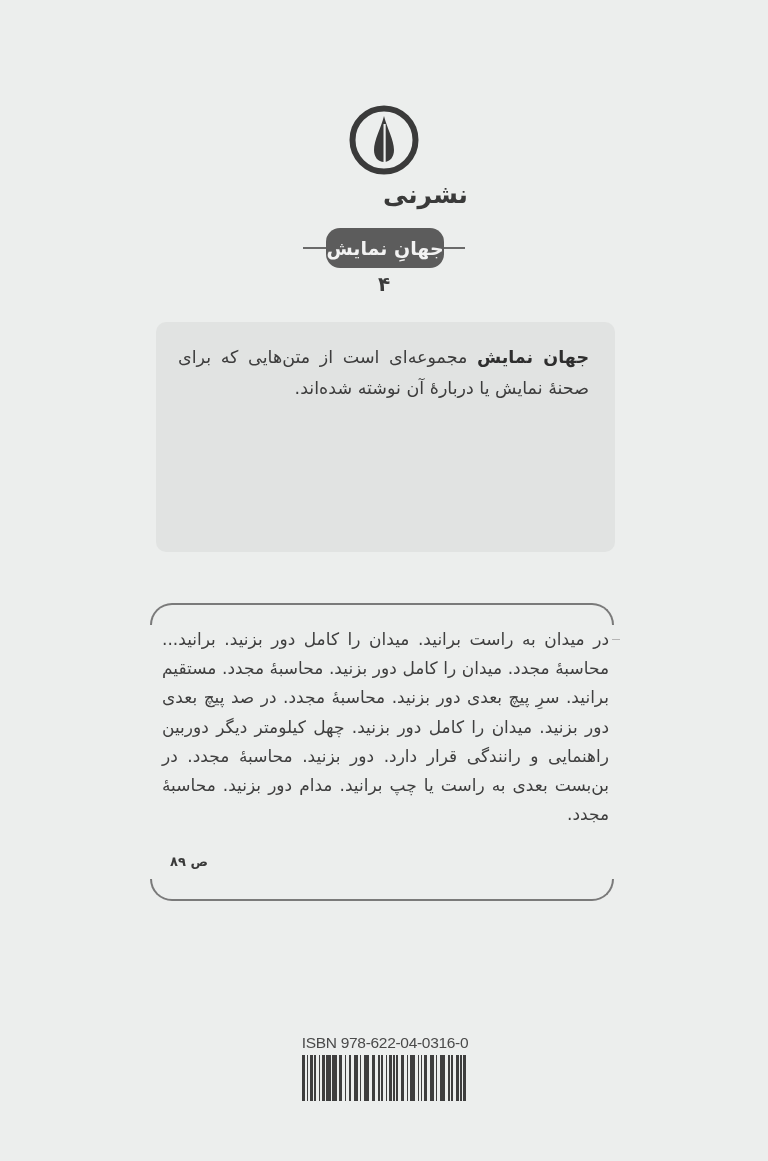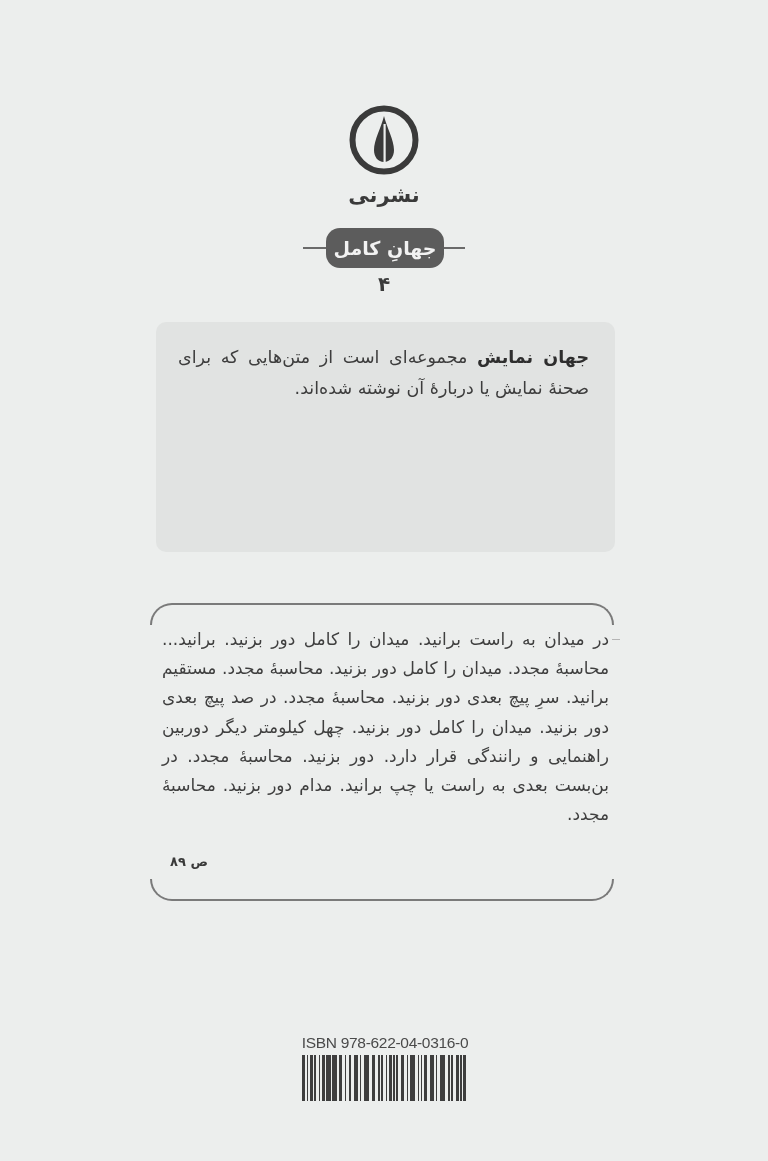--- a/index.html
+++ b/index.html
@@ -22,25 +22,24 @@
       top: 104px;
       width: 72px;
       height: 72px;
     }
     .logo svg { width: 72px; height: 72px; display: block; }
     .publisher-name {
       position: absolute;
       left: 300px;
       top: 178px;
       width: 168px;
-      text-align: center;
-      direction: rtl;
-      font-family: "DejaVu Sans", sans-serif;
-      font-weight: bold;
-      font-size: 21px;
+      direction: rtl;
+      font-family: "DejaVu Sans", sans-serif;
+      font-weight: bold;
+      font-size: 25px;
       line-height: 34px;
       color: #3a3a3a;
     }
 
     
     .series-line {
       position: absolute;
       left: 303px;
       top: 247px;
       width: 162px;
@@ -189,21 +188,21 @@
 <div class="logo">
   <svg viewBox="0 0 72 72">
     <circle cx="36" cy="36" r="31.5" fill="none" stroke="#3a3a3a" stroke-width="6"></circle>
     <path d="M36 12 C 33 24, 26 36, 26 46 C 26 53, 30 58, 36 58 C 42 58, 46 53, 46 46 C 46 36, 39 24, 36 12 Z" fill="#3a3a3a"></path>
     <line x1="36.6" y1="20" x2="36.6" y2="60" stroke="#eceeed" stroke-width="2.2"></line>
   </svg>
 </div>
 <div class="publisher-name">نشرنی</div>
 
 <div class="series-line"></div>
-<div class="series-pill">جهانِ کامل</div>
+<div class="series-pill">جهانِ نمایش</div>
 <div class="series-number">۴</div>
 
 <div class="intro-box">
   <p><span class="lead">جهان نمایش</span><span> مجموعه‌ای است از متن‌هایی که برای صحنهٔ نمایش یا دربارهٔ آن نوشته شده‌اند.</span></p>
 </div>
 
 <div class="quote">
   <div class="bracket-top"></div>
   <div class="quote-dash"></div>
   <div class="quote-text">در میدان به راست برانید. میدان را کامل دور بزنید. برانید... محاسبهٔ مجدد. میدان را کامل دور بزنید. محاسبهٔ مجدد. مستقیم برانید. سرِ پیچ بعدی دور بزنید. محاسبهٔ مجدد. در صد پیچ بعدی دور بزنید. میدان را کامل دور بزنید. چهل کیلومتر دیگر دوربین راهنمایی و رانندگی قرار دارد. دور بزنید. محاسبهٔ مجدد. در بن‌بست بعدی به راست یا چپ برانید. مدام دور بزنید. محاسبهٔ مجدد.</div>

